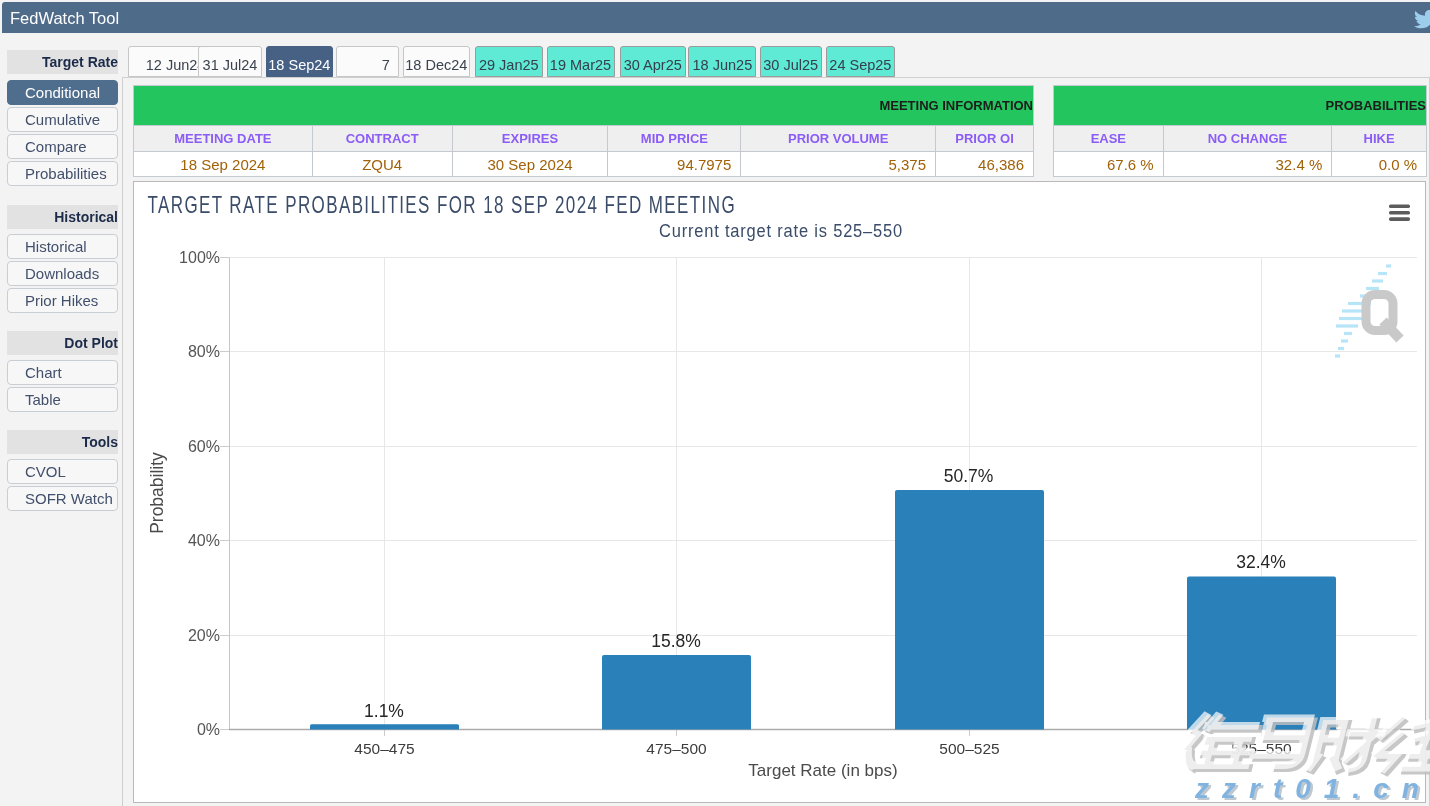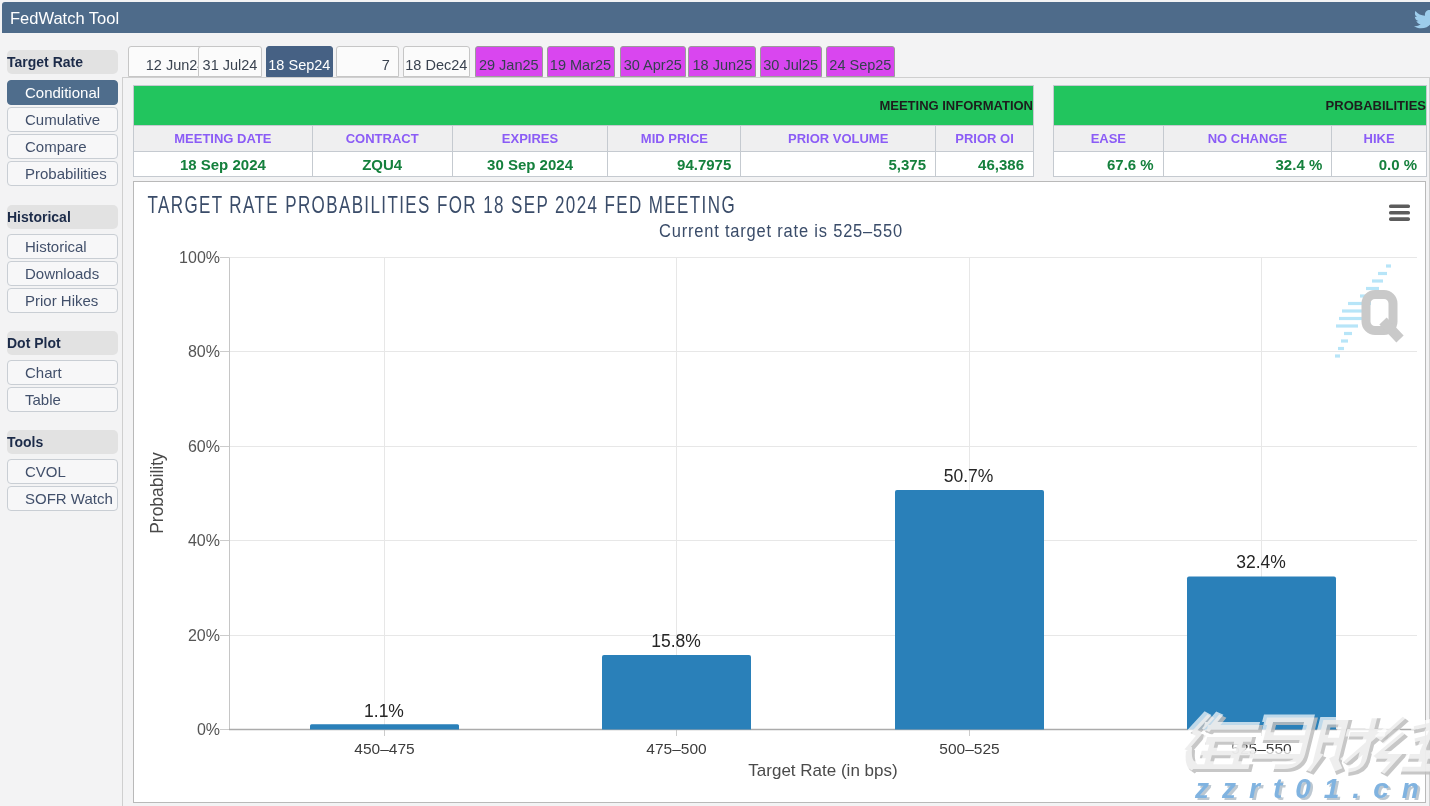--- a/index.html
+++ b/index.html
@@ -6,45 +6,45 @@
 html,body { width:1430px; height:806px; overflow:hidden; background:#f3f3f4;
   font-family:"Liberation Sans", sans-serif; }
 
 
 #topbar { position:absolute; left:2px; top:2px; width:1428px; height:31px;
   background:#4e6b8a; border-radius:3px 0 0 0; }
 #topbar .title { position:absolute; left:8px; top:6.5px; color:#fff; font-size:16.5px; }
 
 
 .sidehead { position:absolute; left:7px; width:111px; height:24px; background:#e2e2e2;
-  border-radius:5px; color:#1c2b49; font-weight:bold; font-size:14px; text-align:left;
+  border-radius:0; color:#1c2b49; font-weight:bold; font-size:14px; text-align:right;
   line-height:24px; }
 .sideitem { position:absolute; left:7px; width:111px; height:25px; background:#f7f7f8;
   border:1px solid #c9ced4; border-radius:4px; color:#42506b; font-size:15px;
   line-height:23px; padding-left:17px; }
 .sideitem.sel { background:#4f6d8c; border-color:#4f6d8c; color:#fff; }
 
 
 #panel { position:absolute; left:122px; top:77px; width:1308px; height:740px;
   border:1px solid #cfcfcf; background:#f3f3f4; }
 
 
 .tab { position:absolute; top:46px; height:31px; width:67px; background:#fbfbfb;
   border:1px solid #c6c6c6; border-radius:3px 3px 0 0; font-size:14.5px; color:#3a4350;
   text-align:center; line-height:36px; }
-.tab.gray { background:#d946ef; border-color:#9b9b9b; color:#35404f; }
+.tab.gray { background:#5eead4; border-color:#9b9b9b; color:#35404f; }
 .tab.sel { background:#466184; border-color:#466184; color:#fff; }
 
 
 table.info { position:absolute; border-collapse:collapse; font-size:13px; }
 table.info td, table.info th { border:1px solid #c5cad0; }
 table.info .bighead { height:40px; background:#22c55e; font-weight:bold; font-size:13px;
   color:#1d1d1d; text-align:right; }
 table.info th { height:26px; background:#efeff0; font-weight:bold; font-size:13px; color:#8b5cf6; }
-table.info td { height:25px; background:#fff; font-size:15px; color:#15803d; text-align:center;font-weight:bold; }
+table.info td { height:25px; background:#fff; font-size:15px; color:#a16207; text-align:center; }
 table.info td.r { text-align:right; padding-right:9px; }
 
 
 #chart { position:absolute; left:133px; top:181px; width:1293px; height:622px;
   background:#fff; border:1px solid #b9b9b9; }
 </style>
 </head>
 <body>
 
 <div id="topbar">

